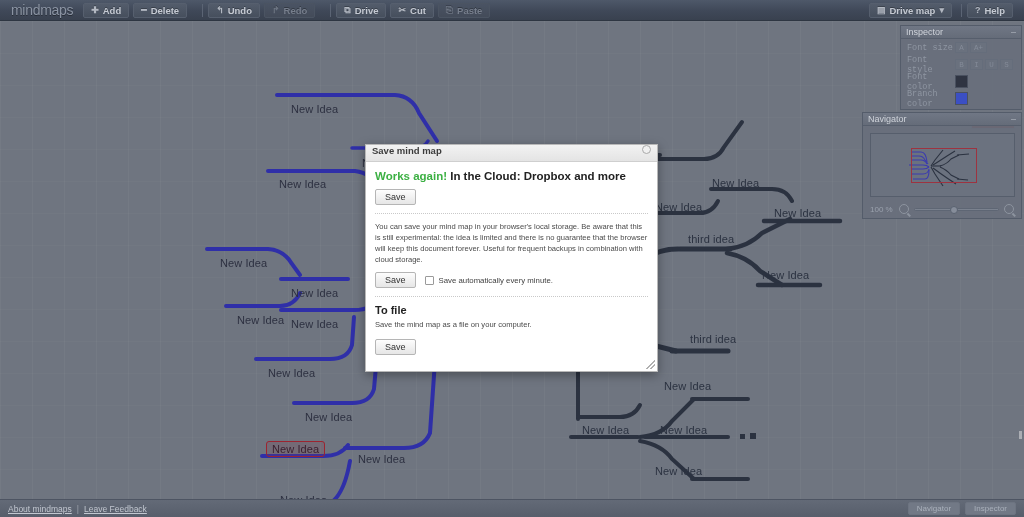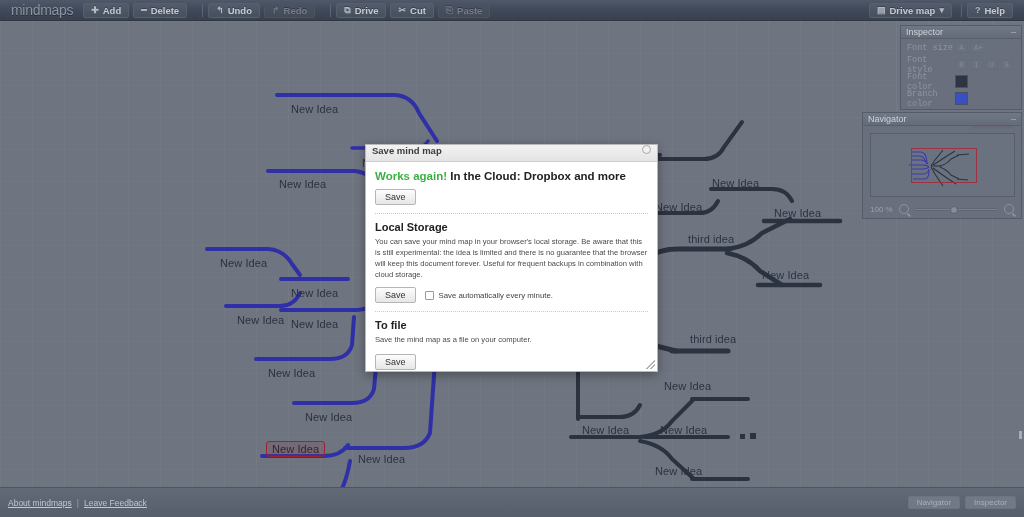--- a/index.html
+++ b/index.html
@@ -157,21 +157,21 @@
   }
   .mag {
     width: 10px; height: 10px; border-radius: 50%;
     border: 1.5px solid #8d949f; position: relative; flex: 0 0 10px;
   }
   .mag::after { content:""; position:absolute; right:-3px; bottom:-2px; width:4px; height:1.5px; background:#8d949f; transform:rotate(45deg); }
 
   
   #statusbar {
     position: absolute; left: 0; bottom: 0;
-    width: 1024px; height: 30px;
+    width: 1024px; height: 18px;
     background: linear-gradient(to bottom,#636a77,#575e6b);
     border-top: 1px solid #4d5462;
     display: flex; align-items: center;
     padding: 0 8px;
     z-index: 30;
   }
   #statusbar a {
     font-size: 8.5px; color: #c2c7d0;
     text-decoration: underline;
     margin-right: 5px;
@@ -477,21 +477,20 @@
         <div class="sec-h1">
           <span class="green">Works again!</span>
           <span>In the Cloud: Dropbox and more</span>
         </div>
         <div class="btn-save">Save</div>
       </div>
 
       <hr class="divider">
 
       <div>
-        <div class="sec-h2">Local Storage</div>
         <p class="sec-p">You can save your mind map in your browser's local storage. Be aware that this is still experimental: the idea is limited and there is no guarantee that the browser will keep this document forever. Useful for frequent backups in combination with cloud storage.</p>
         <div class="row-inline">
           <div class="btn-save">Save</div>
           <label class="chk-wrap">
             <span class="chk"></span>
             <span>Save automatically every minute.</span>
           </label>
         </div>
       </div>
 

